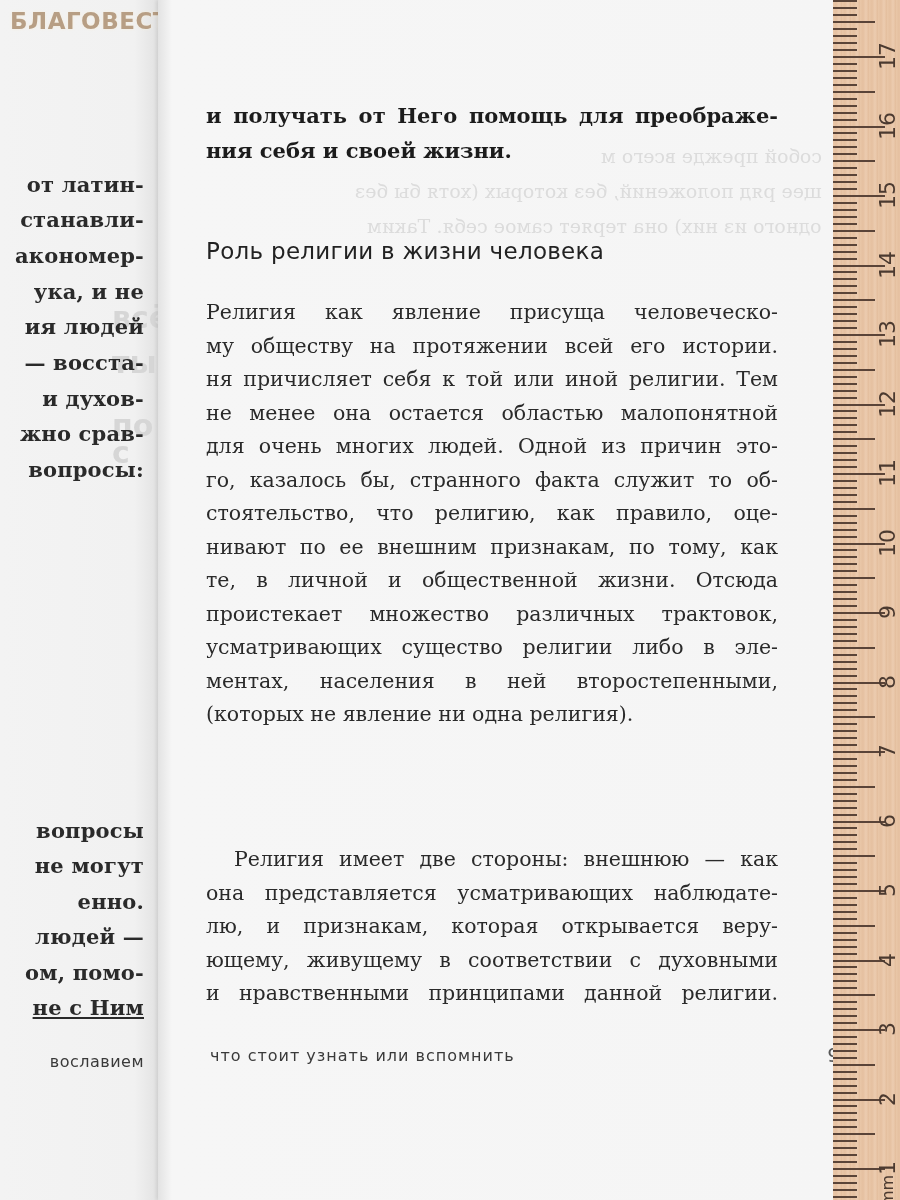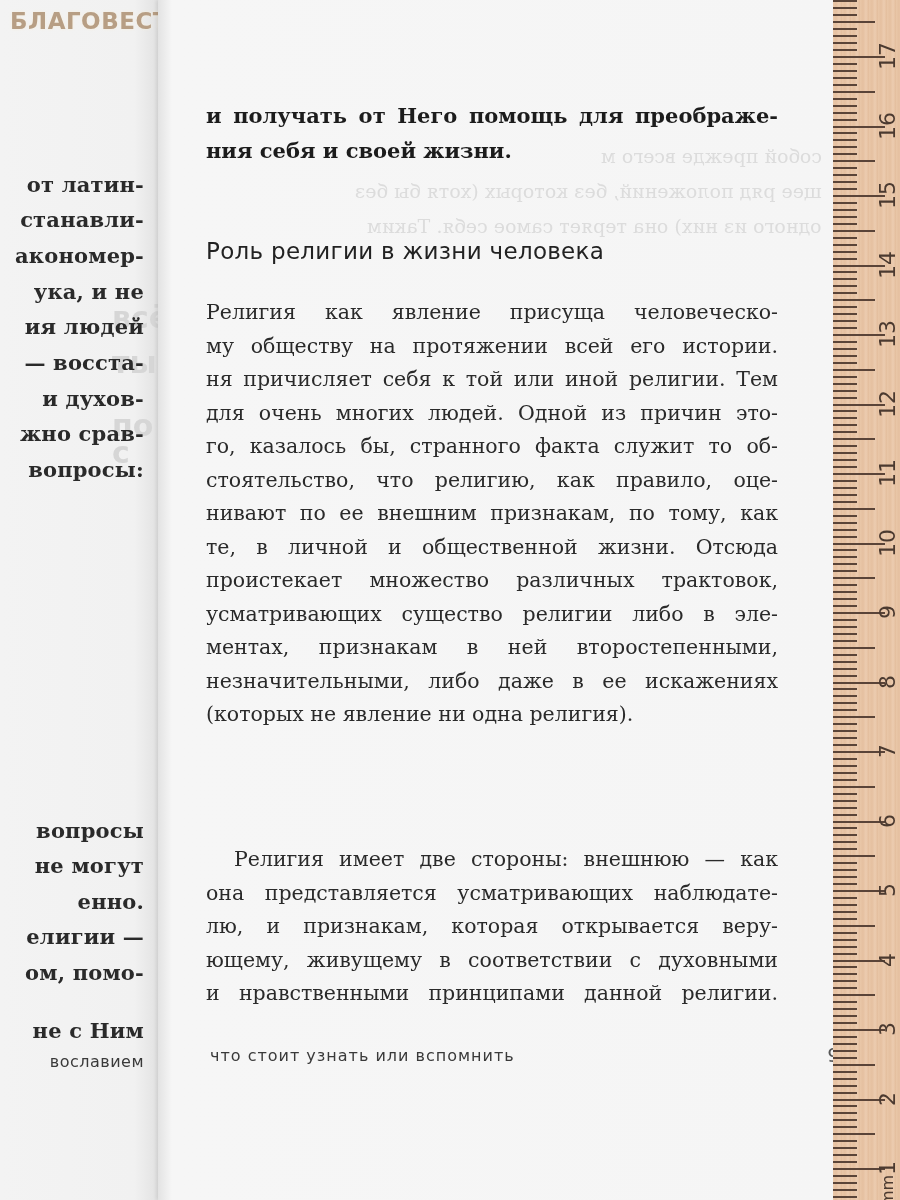--- a/index.html
+++ b/index.html
@@ -103,52 +103,52 @@
     <div class="left-line" style="top: 243px;">акономер-</div>
     <div class="left-line" style="top: 279px;">ука, и не</div>
     <div class="left-line" style="top: 314px;">ия людей</div>
     <div class="left-line" style="top: 350px;">— восста-</div>
     <div class="left-line" style="top: 386px;">и духов-</div>
     <div class="left-line" style="top: 421px;">жно срав-</div>
     <div class="left-line" style="top: 457px;">вопросы:</div>
     <div class="left-line" style="top: 818px;">вопросы</div>
     <div class="left-line" style="top: 853px;">не могут</div>
     <div class="left-line" style="top: 889px;">енно.</div>
-    <div class="left-line" style="top: 924px;">елигии —</div>
+    <div class="left-line" style="top: 924px;">людей —</div>
     <div class="left-line" style="top: 960px;">ом, помо-</div>
-    <div class="left-line" style="top: 1018px;">не с Ним</div>
+    <div class="left-line" style="top: 995px; text-decoration: underline;">не с Ним</div>
   </div>
 
 <div class="watermark">БЛАГОВЕСТ</div>
 
 <div class="main-page">
   <div class="ghost-text" style="top:145px;">собой прежде всего м</div>
   <div class="ghost-text" style="top:180px;">щее ряд положений, без которых (хотя бы без</div>
   <div class="ghost-text" style="top:215px;">одного из них) она теряет самое себя. Таким</div>
 
   <div class="text-block bold-para">
     <span class="line">и получать от Него помощь для преображе-</span>
     <span class="line last">ния себя и своей жизни.</span>
   </div>
 
   <div class="text-block heading">Роль религии в жизни человека</div>
 
   <div class="text-block body-para para1">
     <span class="line">Религия как явление присуща человеческо-</span>
     <span class="line">му обществу на протяжении всей его истории.</span>
     <span class="line">ня причисляет себя к той или иной религии. Тем</span>
+    <span class="line">не менее она остается областью малопонятной</span>
     <span class="line">для очень многих людей. Одной из причин это-</span>
     <span class="line">го, казалось бы, странного факта служит то об-</span>
     <span class="line">стоятельство, что религию, как правило, оце-</span>
     <span class="line">нивают по ее внешним признакам, по тому, как</span>
     <span class="line">те, в личной и общественной жизни. Отсюда</span>
     <span class="line">проистекает множество различных трактовок,</span>
     <span class="line">усматривающих существо религии либо в эле-</span>
-    <span class="line">ментах, признакам в ней второстепенными,</span>
-    <span class="line">незначительными, либо даже в ее искажениях</span>
+    <span class="line">ментах, населения в ней второстепенными,</span>
     <span class="line last">(которых не явление ни одна религия).</span>
   </div>
 
   <div class="text-block body-para para2">
     <span class="line indent">Религия имеет две стороны: внешнюю — как</span>
     <span class="line">она представляется усматривающих наблюдате-</span>
     <span class="line">лю, и признакам, которая открывается веру-</span>
     <span class="line">ющему, живущему в соответствии с духовными</span>
     <span class="line">и нравственными принципами данной религии.</span>
   </div>

